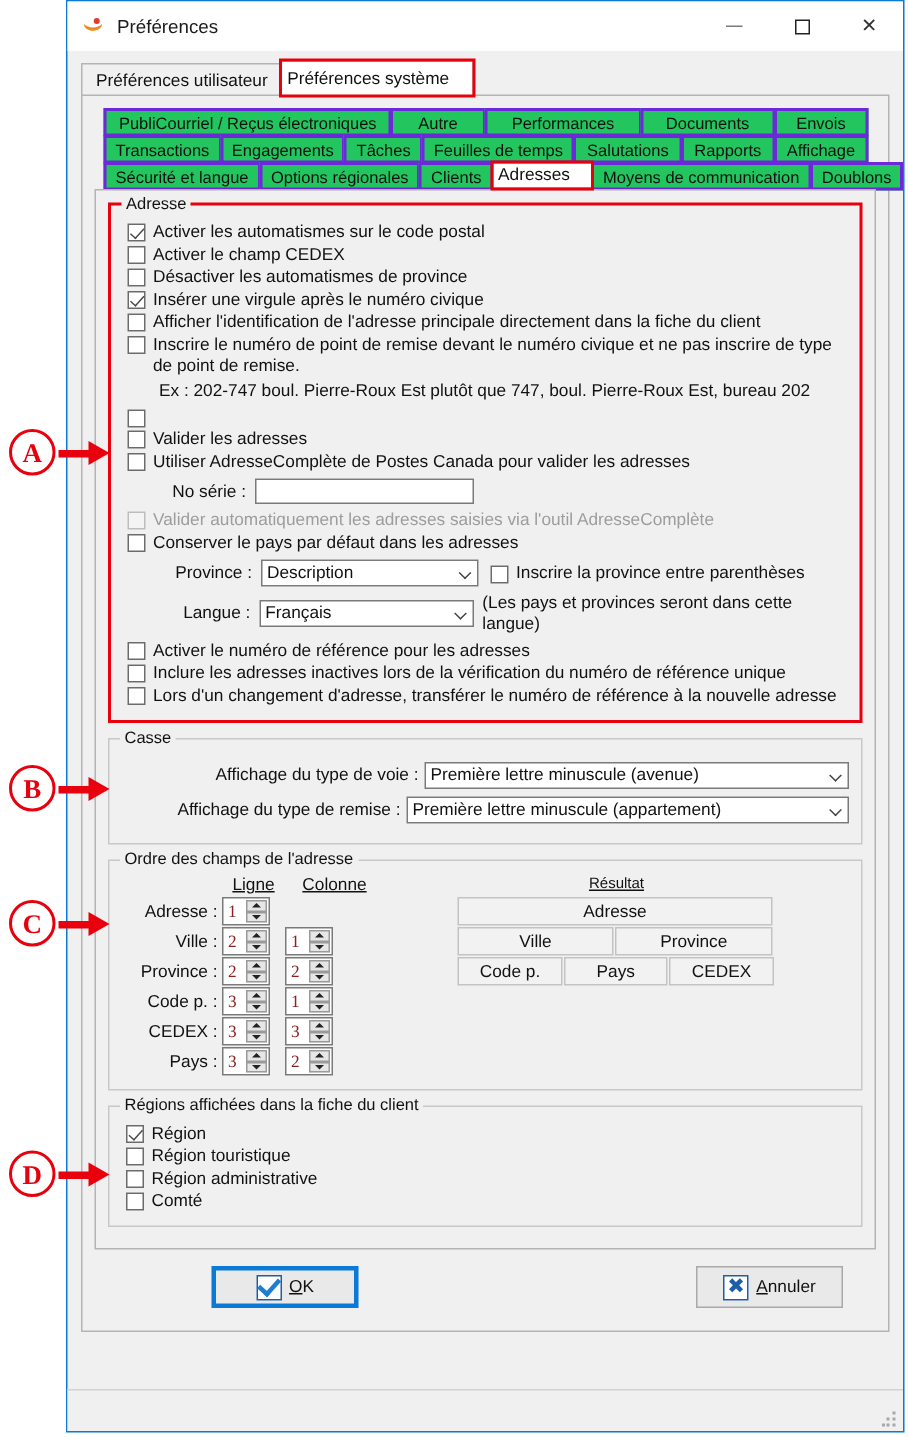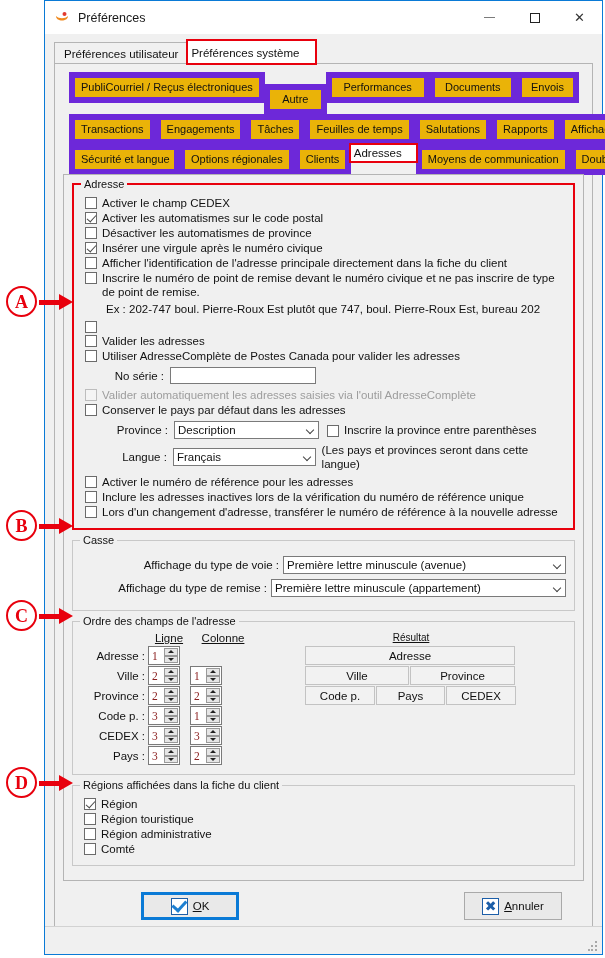--- a/index.html
+++ b/index.html
@@ -57,22 +57,22 @@
 
   
   #panel{
     border:1px solid #b4b4b4;background:#f0f0f0;
     margin-top:-1px;padding:8px 8px 6px 8px;position:relative;
   }
 
   
   .subrow{display:flex;margin-bottom:-1px;position:relative;}
   .stab{
-    border:6px solid #6d28d9;background:#eab308;
-    height:31px;line-height:19px;font-size:11px;text-align:center;
+    border:2px solid #6d28d9;background:#22c55e;
+    height:19px;line-height:19px;font-size:11px;text-align:center;
     margin-right:-1px;box-sizing:border-box;color:#111;white-space:nowrap;padding:0 6px;
   }
   .stab.sel{background:#ffffff;}
   .stab.redbox{outline:2px solid #e8000d;outline-offset:-1px;z-index:7;position:relative;background:#fff;}
   #subtabs{padding:0 6px 0 6px;}
 
   
   #content{
     border:1px solid #b4b4b4;border-top:1px solid #b4b4b4;background:#f0f0f0;
     margin:0 0 0 0;padding:8px 8px 10px 8px;position:relative;
@@ -230,21 +230,21 @@
     <div class="maintabs" id="main-tabs">
         <div class="mtab"><span>Préférences utilisateur</span></div>
         <div class="mtab sel redbox"><span>Préférences système</span></div>
       </div>
 
     <div id="panel">
 
       <div id="subtabs">
         <div class="subrow" id="subrow1">
             <div class="stab" style="width: 198px;"><span>PubliCourriel / Reçus électroniques</span></div>
-            <div class="stab" style="width: 65px; margin-top: 12px;"><span>Autre</span></div>
+            <div class="stab" style="width: 65px;"><span>Autre</span></div>
             <div class="stab" style="width: 108px;"><span>Performances</span></div>
             <div class="stab" style="width: 92px;"><span>Documents</span></div>
             <div class="stab" style="width: 65px;"><span>Envois</span></div>
           </div>
         <div class="subrow" id="subrow2">
             <div class="stab" style="width: 90px;"><span>Transactions</span></div>
             <div class="stab" style="width: 95px;"><span>Engagements</span></div>
             <div class="stab" style="width: 60px;"><span>Tâches</span></div>
             <div class="stab" style="width: 114px;"><span>Feuilles de temps</span></div>
             <div class="stab" style="width: 84px;"><span>Salutations</span></div>
@@ -260,26 +260,26 @@
             <div class="stab" style="width: 72px;"><span>Doublons</span></div>
           </div>
       </div>
 
       <div id="content">
 
         <div class="grp red">
           <span class="legend">Adresse</span>
           <div id="adr-top">
               <div class="cbrow">
-                <span class="cb"></span>
-                <span class="cblab">Activer le champ CEDEX</span>
-              </div>
-              <div class="cbrow">
                 <span class="cb on"></span>
                 <span class="cblab">Activer les automatismes sur le code postal</span>
+              </div>
+              <div class="cbrow">
+                <span class="cb"></span>
+                <span class="cblab">Activer le champ CEDEX</span>
               </div>
               <div class="cbrow">
                 <span class="cb"></span>
                 <span class="cblab">Désactiver les automatismes de province</span>
               </div>
               <div class="cbrow">
                 <span class="cb on"></span>
                 <span class="cblab">Insérer une virgule après le numéro civique</span>
               </div>
               <div class="cbrow">

